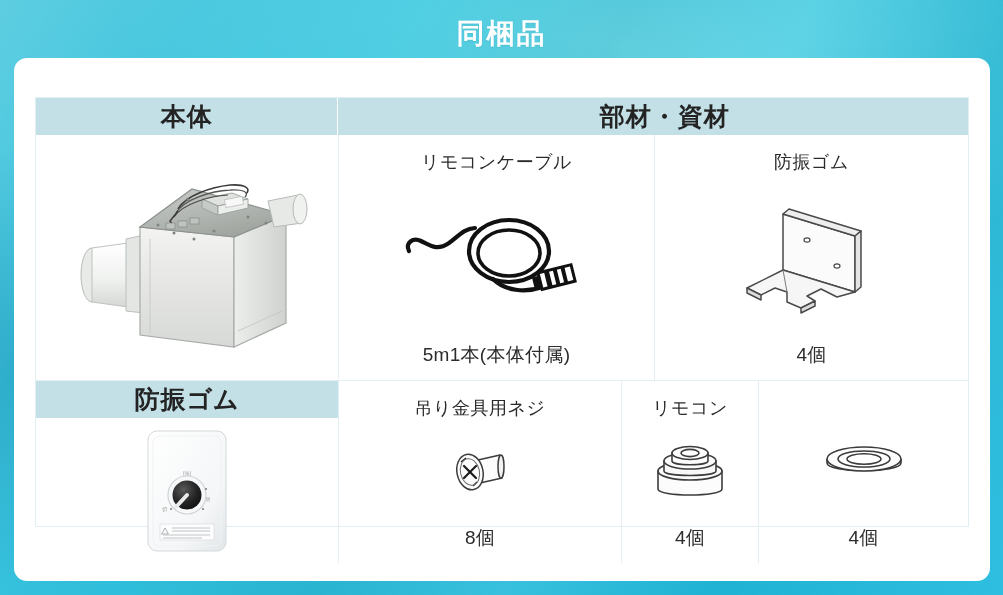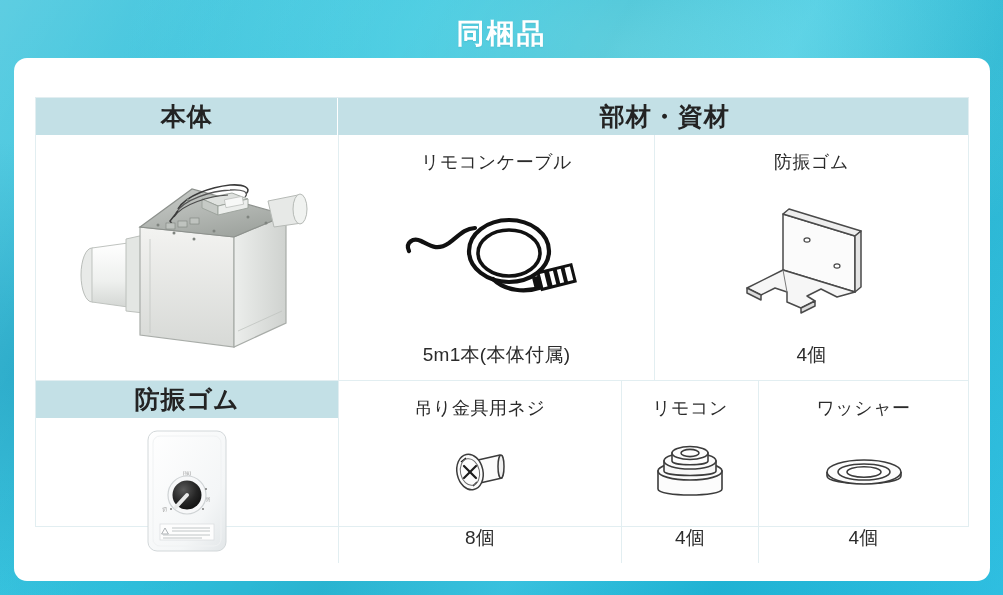--- a/index.html
+++ b/index.html
@@ -399,21 +399,20 @@
                   <ellipse cx="48" cy="16" rx="9" ry="3.6" fill="#ffffff"></ellipse>
                 </g>
               </svg>
             </div>
             <div class="item-qty">4個</div>
           </div>
         </div>
 
         <div class="cell b-washer">
           <div class="item">
-            <div class="item-name">ワッシャー</div>
             <div class="item-art">
               <svg width="86" height="50" viewBox="0 0 86 50">
                 <g stroke="#3c3c3c" stroke-width="1.6" fill="#fcfcfc">
 
                   <path d="M6 24 C6 34, 80 34, 80 24 L80 28 C80 38, 6 38, 6 28 Z"></path>
 
                   <ellipse cx="43" cy="24" rx="37" ry="12"></ellipse>
 
                   <ellipse cx="43" cy="24" rx="26" ry="8" fill="#ffffff"></ellipse>
 

